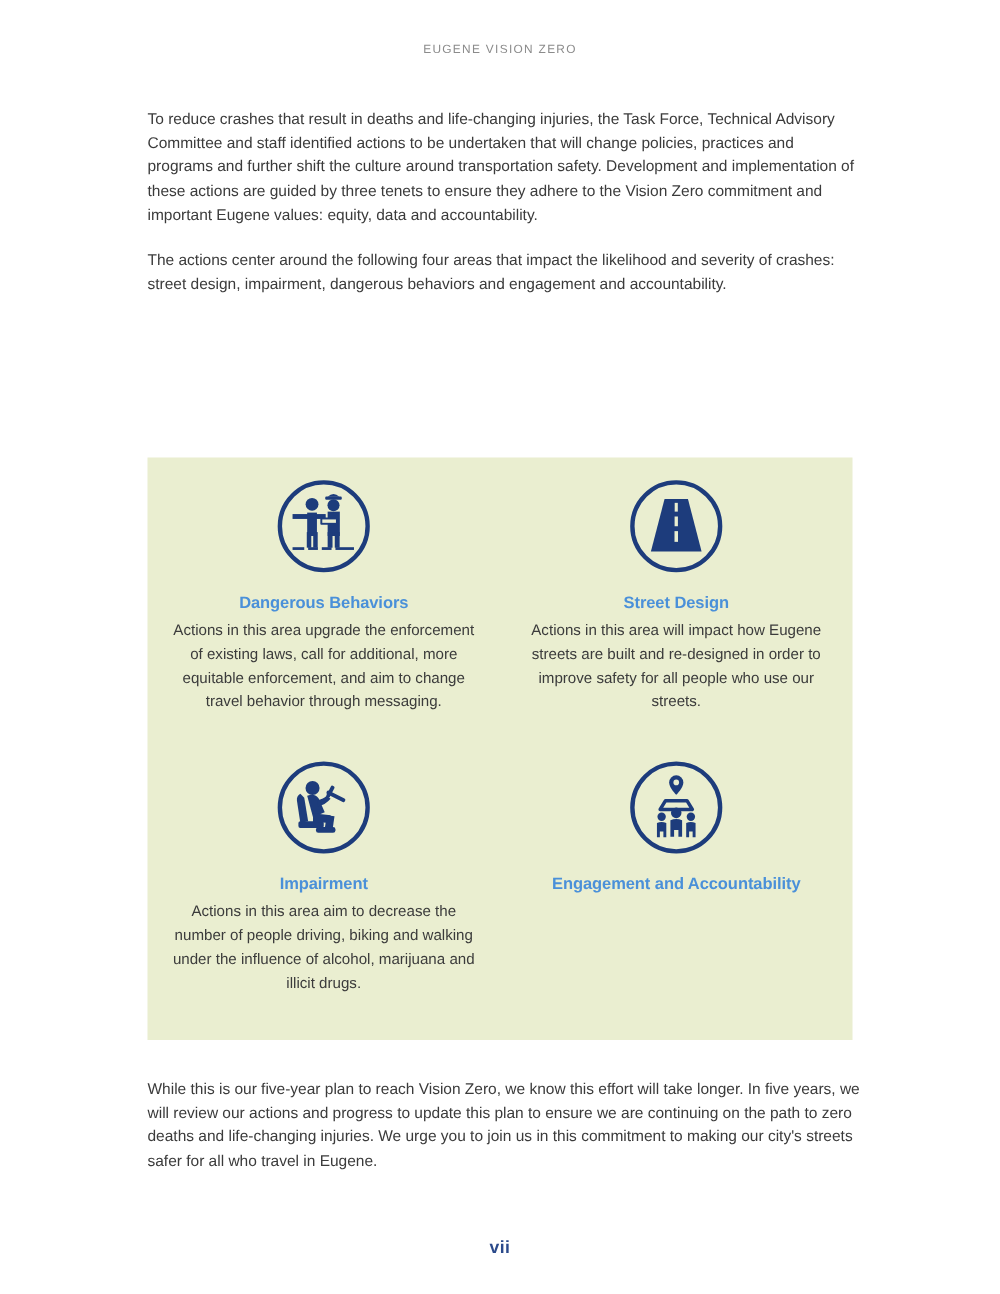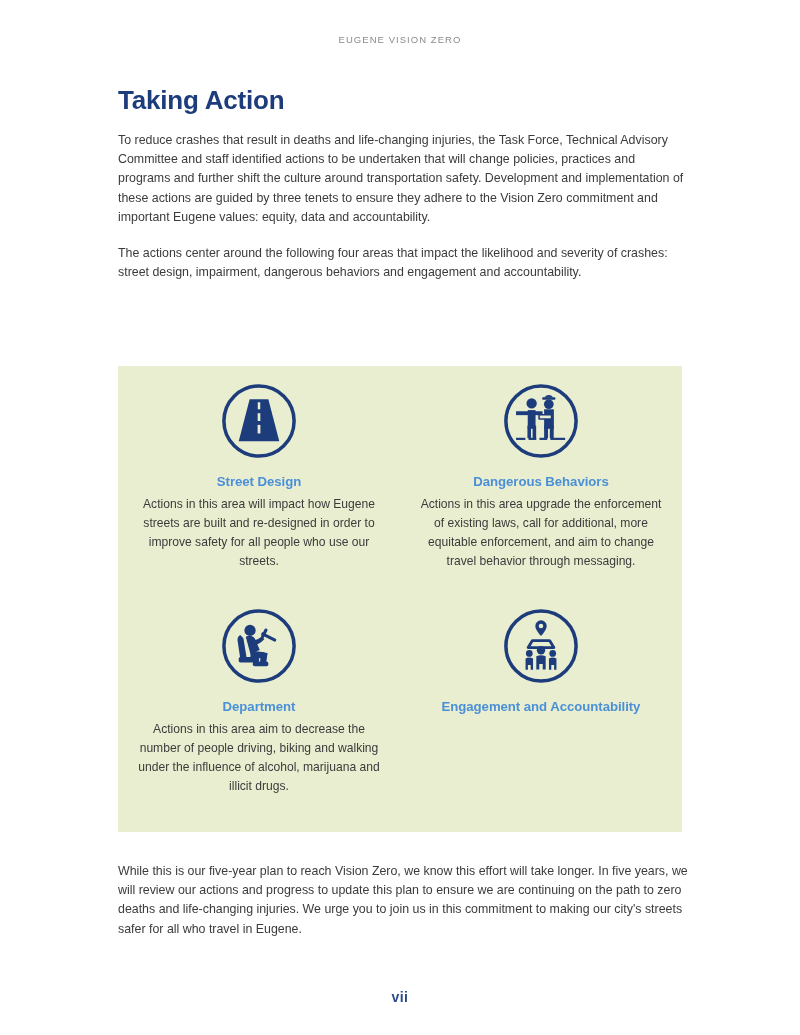--- a/index.html
+++ b/index.html
@@ -121,44 +121,29 @@
   }
 </style>
 </head>
 <body>
 
 <div class="page">
 
   <div class="running-header">EUGENE VISION ZERO</div>
 
   <div class="content">
-    <h1 class="page-title">Taking Action</h1>
 
 
     <p class="body-par">To reduce crashes that result in deaths and life-changing injuries, the Task Force, Technical Advisory Committee and staff identified actions to be undertaken that will change policies, practices and programs and further shift the culture around transportation safety. Development and implementation of these actions are guided by three tenets to ensure they adhere to the Vision Zero commitment and important Eugene values: equity, data and accountability.</p>
 
     <p class="body-par">The actions center around the following four areas that impact the likelihood and severity of crashes: street design, impairment, dangerous behaviors and engagement and accountability.</p>
   </div>
 
   <div class="areas-panel">
     <div class="areas-grid">
-
-      <div class="area-cell">
-        <div class="icon-wrap">
-          <svg viewBox="0 0 100 100">
-            <circle cx="50" cy="50" r="45" fill="none" stroke="#1d3c7c" stroke-width="4.5"></circle>
-            <polygon points="38,22 62,22 76,76 24,76" fill="#1d3c7c"></polygon>
-            <rect x="48.4" y="26" width="3.2" height="9" fill="#eaeed0"></rect>
-            <rect x="48.3" y="40" width="3.4" height="10" fill="#eaeed0"></rect>
-            <rect x="48.2" y="55" width="3.6" height="11" fill="#eaeed0"></rect>
-          </svg>
-        </div>
-        <div class="area-title">Street Design</div>
-        <div class="area-desc">Actions in this area will impact how Eugene streets are built and re-designed in order to improve safety for all people who use our streets.</div>
-      </div>
 
       <div class="area-cell">
         <div class="icon-wrap">
           <svg viewBox="0 0 100 100">
             <circle cx="50" cy="50" r="45" fill="none" stroke="#1d3c7c" stroke-width="4.5"></circle>
 
             <rect x="18" y="71.5" width="12" height="2.8" fill="#1d3c7c"></rect>
             <rect x="34" y="71.5" width="10" height="2.8" fill="#1d3c7c"></rect>
             <rect x="48" y="71.5" width="10" height="2.8" fill="#1d3c7c"></rect>
             <rect x="62" y="71.5" width="19" height="2.8" fill="#1d3c7c"></rect>
@@ -176,20 +161,34 @@
             <rect x="46.5" y="41" width="18" height="7.5" rx="1" fill="#1d3c7c"></rect>
             <rect x="48.5" y="43" width="14" height="3.5" fill="#eaeed0"></rect>
             <rect x="54" y="56" width="5" height="16" fill="#1d3c7c"></rect>
             <rect x="61.3" y="56" width="5" height="16" fill="#1d3c7c"></rect>
           </svg>
         </div>
         <div class="area-title">Dangerous Behaviors</div>
         <div class="area-desc">Actions in this area upgrade the enforcement of existing laws, call for additional, more equitable enforcement, and aim to change travel behavior through messaging.</div>
       </div>
 
+      <div class="area-cell">
+        <div class="icon-wrap">
+          <svg viewBox="0 0 100 100">
+            <circle cx="50" cy="50" r="45" fill="none" stroke="#1d3c7c" stroke-width="4.5"></circle>
+            <polygon points="38,22 62,22 76,76 24,76" fill="#1d3c7c"></polygon>
+            <rect x="48.4" y="26" width="3.2" height="9" fill="#eaeed0"></rect>
+            <rect x="48.3" y="40" width="3.4" height="10" fill="#eaeed0"></rect>
+            <rect x="48.2" y="55" width="3.6" height="11" fill="#eaeed0"></rect>
+          </svg>
+        </div>
+        <div class="area-title">Street Design</div>
+        <div class="area-desc">Actions in this area will impact how Eugene streets are built and re-designed in order to improve safety for all people who use our streets.</div>
+      </div>
+
       <div class="area-cell r2">
         <div class="icon-wrap">
           <svg viewBox="0 0 100 100">
             <circle cx="50" cy="50" r="45" fill="none" stroke="#1d3c7c" stroke-width="4.5"></circle>
 
             <path d="M26 36 q-4 2 -3.5 7 L26 66 L34 64 L30 40 z" fill="#1d3c7c"></path>
 
             <rect x="24" y="64" width="26" height="7" rx="2" fill="#1d3c7c"></rect>
 
             <circle cx="38.5" cy="30" r="7.2" fill="#1d3c7c"></circle>
@@ -199,21 +198,21 @@
             <path d="M43 43 q7 -2 10 -5 l4 3 q-5 6 -13 8 z" fill="#1d3c7c"></path>
 
             <rect x="54" y="32" width="21" height="4" rx="1.6" fill="#1d3c7c" transform="rotate(27 54 32)"></rect>
             <rect x="58" y="27" width="4" height="13" rx="1.5" fill="#1d3c7c" transform="rotate(27 58 27)"></rect>
 
             <path d="M39 56 l18 2 l1 8 l-19 -1 z" fill="#1d3c7c"></path>
             <path d="M53 58 l8 1 l-2 14 l-8 -1 z" fill="#1d3c7c"></path>
             <rect x="42" y="70" width="20" height="6" rx="2.5" fill="#1d3c7c"></rect>
           </svg>
         </div>
-        <div class="area-title">Department</div>
+        <div class="area-title">Impairment</div>
         <div class="area-desc">Actions in this area aim to decrease the number of people driving, biking and walking under the influence of alcohol, marijuana and illicit drugs.</div>
       </div>
 
       <div class="area-cell r2">
         <div class="icon-wrap">
           <svg viewBox="0 0 100 100">
             <circle cx="50" cy="50" r="45" fill="none" stroke="#1d3c7c" stroke-width="4.5"></circle>
 
             <path d="M50 17 a7.3 7.3 0 0 1 7.3 7.3 c0 5.4 -7.3 12.7 -7.3 12.7 s-7.3 -7.3 -7.3 -12.7 a7.3 7.3 0 0 1 7.3 -7.3 z" fill="#1d3c7c"></path>
             <circle cx="50" cy="24.3" r="2.9" fill="#eaeed0"></circle>

